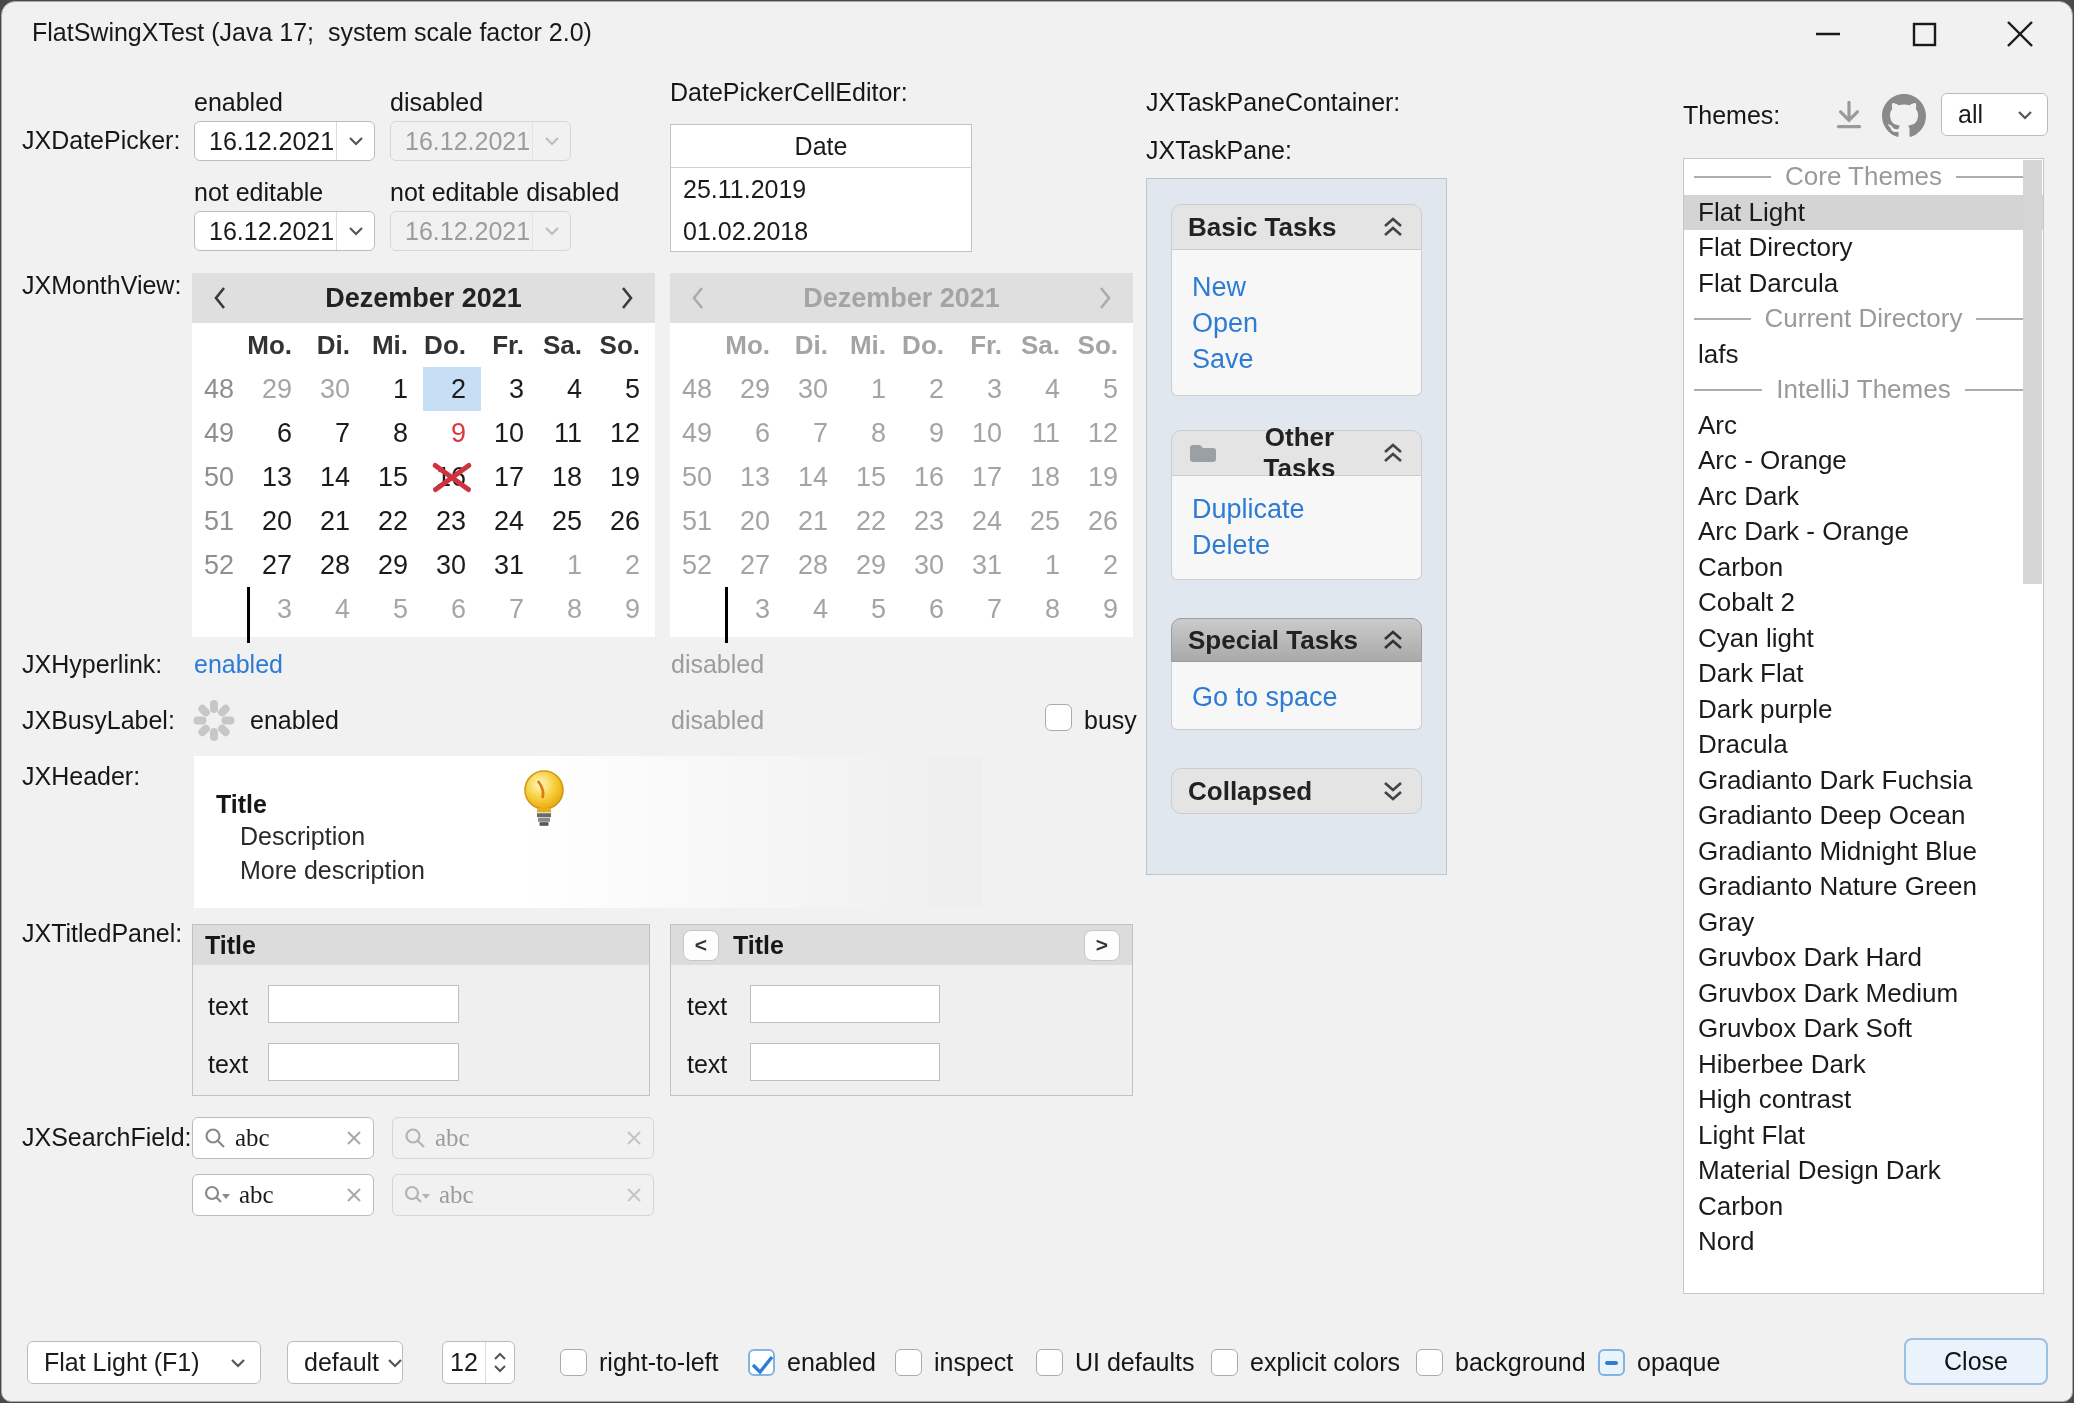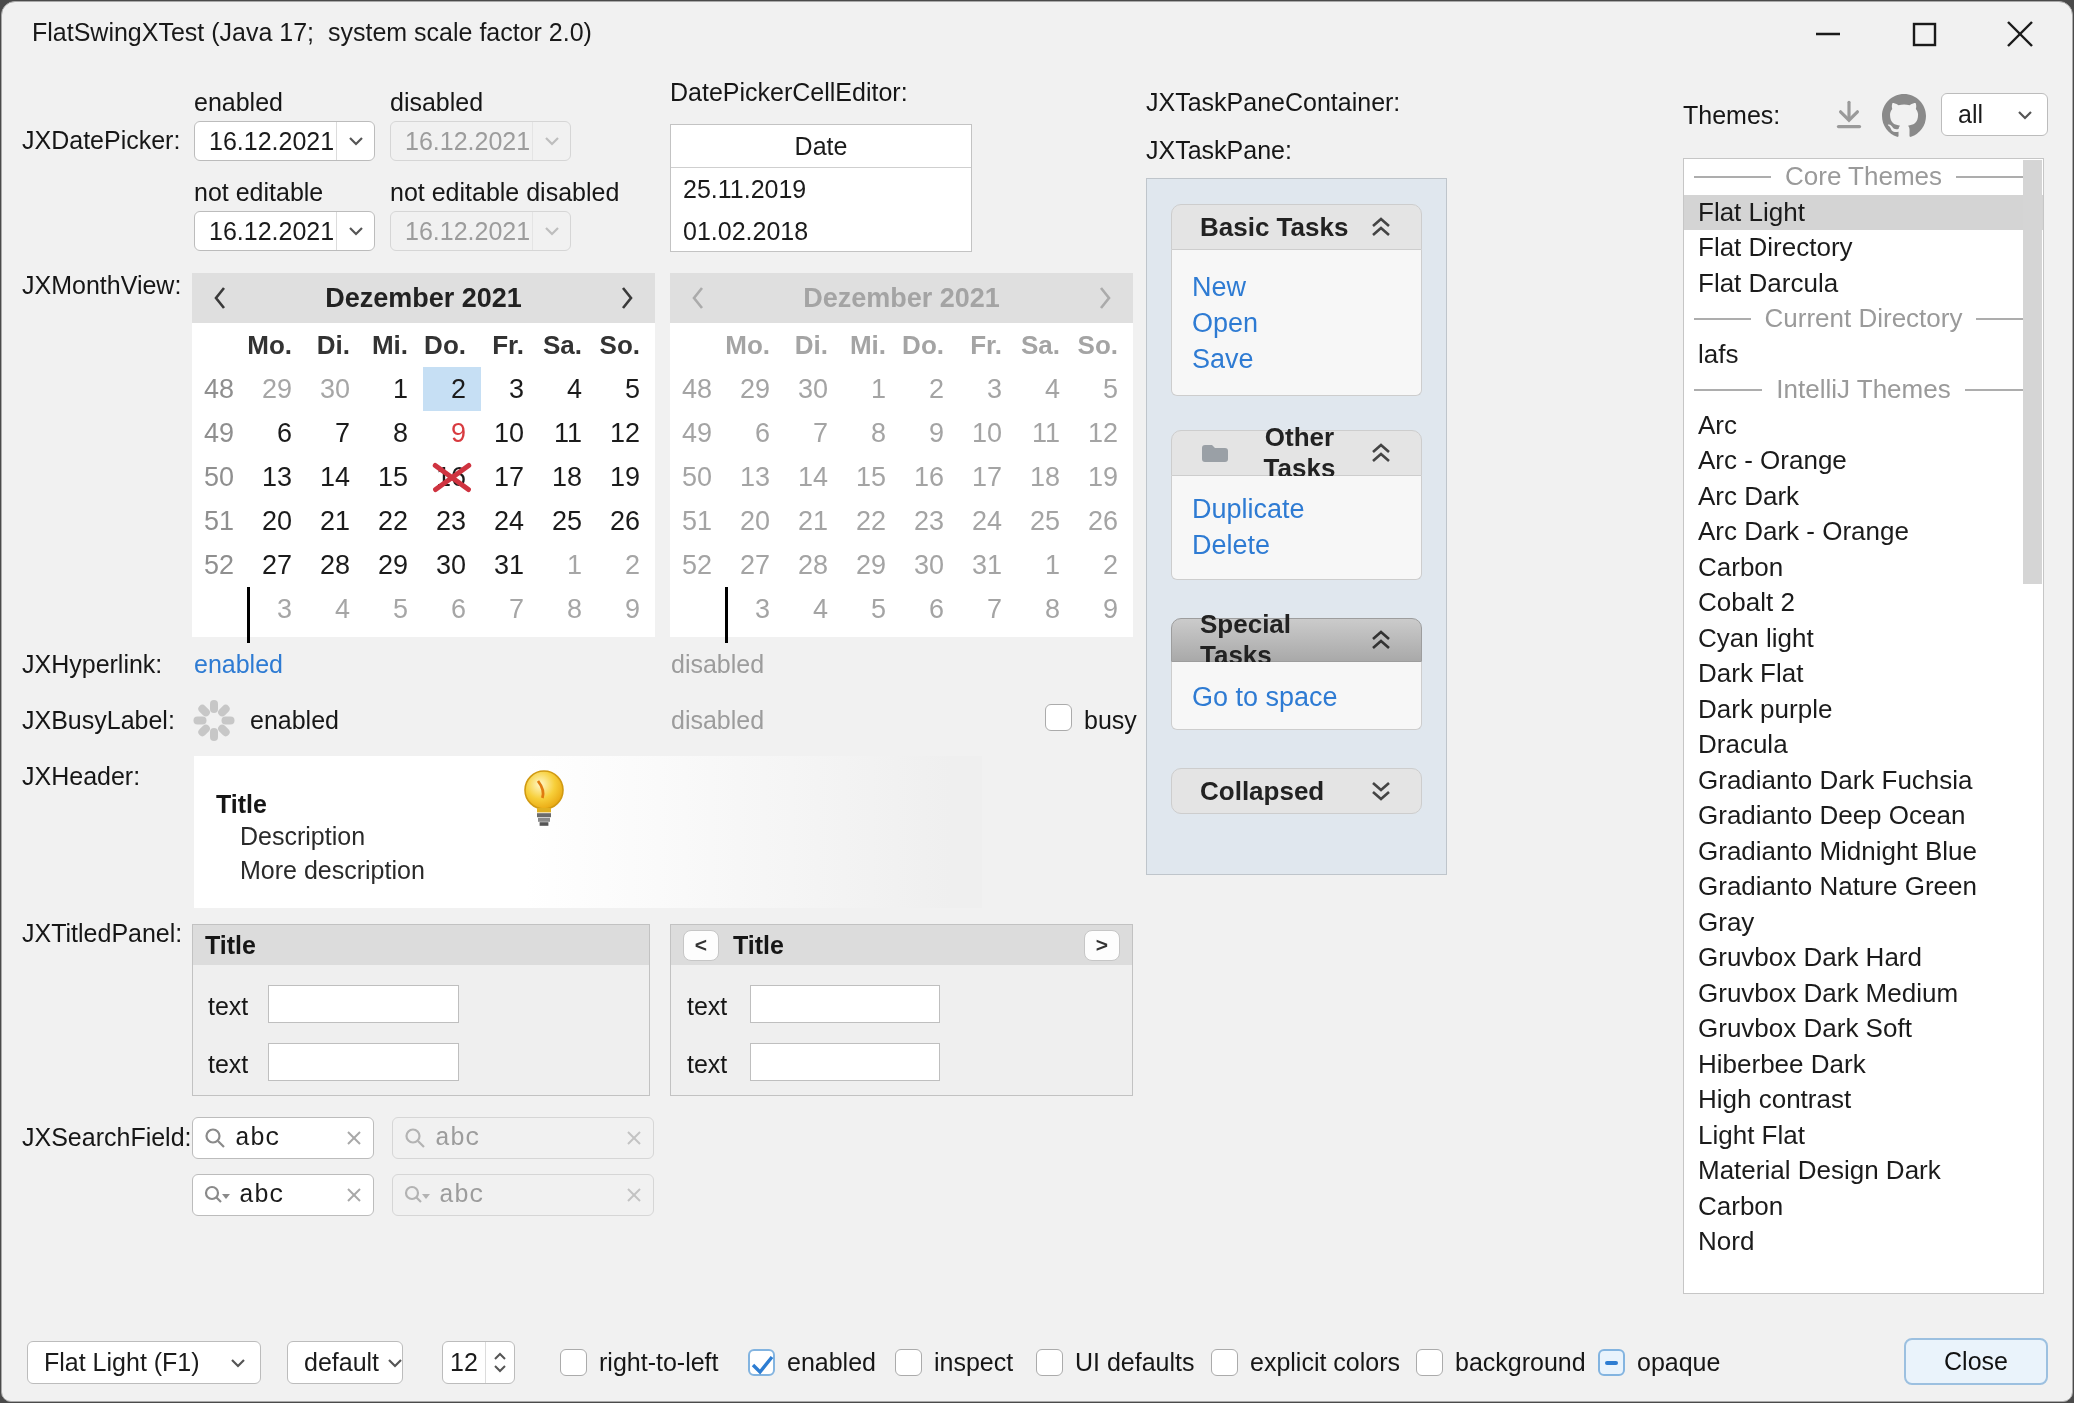--- a/index.html
+++ b/index.html
@@ -70,28 +70,28 @@
   .jxheader .d2{position:absolute;left:46px;top:100px;font-size:25px;color:#2a2a2a}
   .bulb{position:absolute;left:328px;top:12px}
   
   .tpanel{position:absolute;width:458px;height:172px;background:#efefef;border:1px solid #c2c2c2}
   .tpanel .thead{position:absolute;left:0;top:0;right:0;height:40px;background:#dcdcdc;display:flex;align-items:center;padding:0 12px;font-size:25px;font-weight:bold;color:#161616}
   .tpanel .trow-lbl{position:absolute;font-size:25px;color:#161616}
   .tpanel input{position:absolute;width:191px;height:38px;background:#fff;border:1px solid #bfbfbf;font-size:24px;padding:0 8px;color:#1b1b1b}
   .thead-btn{width:36px;height:31px;background:#fdfdfd;border:1px solid #c6c6c6;border-radius:8px;display:flex;align-items:center;justify-content:center;font-size:21px;color:#333}
   
   .sf{position:absolute;height:42px;background:#fff;border:1px solid #bcbcbc;border-radius:6px;display:flex;align-items:center;padding:0 10px;gap:8px;color:#8a8a8a}
-  .sf input{flex:1;border:none;outline:none;background:transparent;font-size:25px;color:#1b1b1b;min-width:0;font-family:Liberation Mono, monospace}
+  .sf input{flex:1;border:none;outline:none;background:transparent;font-size:25px;color:#1b1b1b;min-width:0;font-family:Liberation Serif, serif}
   .sf.disabled{background:#f1f1f1;border-color:#d6d6d6;color:#b3b3b3}
   .sf.disabled input{color:#9c9c9c}
   .sf .clear{color:#a8a8a8}
   .sf.disabled .clear{color:#c3c3c3}
   
   .tpc{position:absolute;left:1144px;top:176px;width:301px;height:697px;background:#e0e7ee;border:1px solid #bfc5cb}
-  .tp-header{position:absolute;left:24px;width:251px;height:46px;background:#e4e4e4;border:1px solid #cdcdcd;border-radius:10px 10px 0 0;display:flex;align-items:center;padding:0 28px;gap:10px;color:#222}
+  .tp-header{position:absolute;left:24px;width:251px;height:46px;background:#e4e4e4;border:1px solid #cdcdcd;border-radius:10px 10px 0 0;display:flex;align-items:center;padding:0 16px;gap:10px;color:#222}
   .tp-header .t{flex:1;font-weight:bold;font-size:26px}
   .tp-header.center .t{text-align:center}
   .tp-header.special{background:linear-gradient(#cbcbcb,#a9a9a9);border-color:#9d9d9d}
   .tp-header.rounded{border-radius:10px}
   .tp-body{position:absolute;left:24px;width:251px;background:#f7f7f7;border:1px solid #cdcdcd;border-top:none;border-radius:0 0 6px 6px;display:flex;flex-direction:column;padding-left:20px}
   .tp-item{font-size:27px;line-height:36px;color:#2e7bd3}
   
   .tlist{position:absolute;left:1681px;top:156px;width:361px;height:1136px;background:#fff;border:1px solid #c6c6c6;overflow:hidden}
   .tl-row{height:35.5px;display:flex;align-items:center;padding:0 14px;font-size:26px;color:#1b1b1b;white-space:pre}
   .tl-row.sep{color:#9a9a9a;gap:14px;padding:12px 10px}

